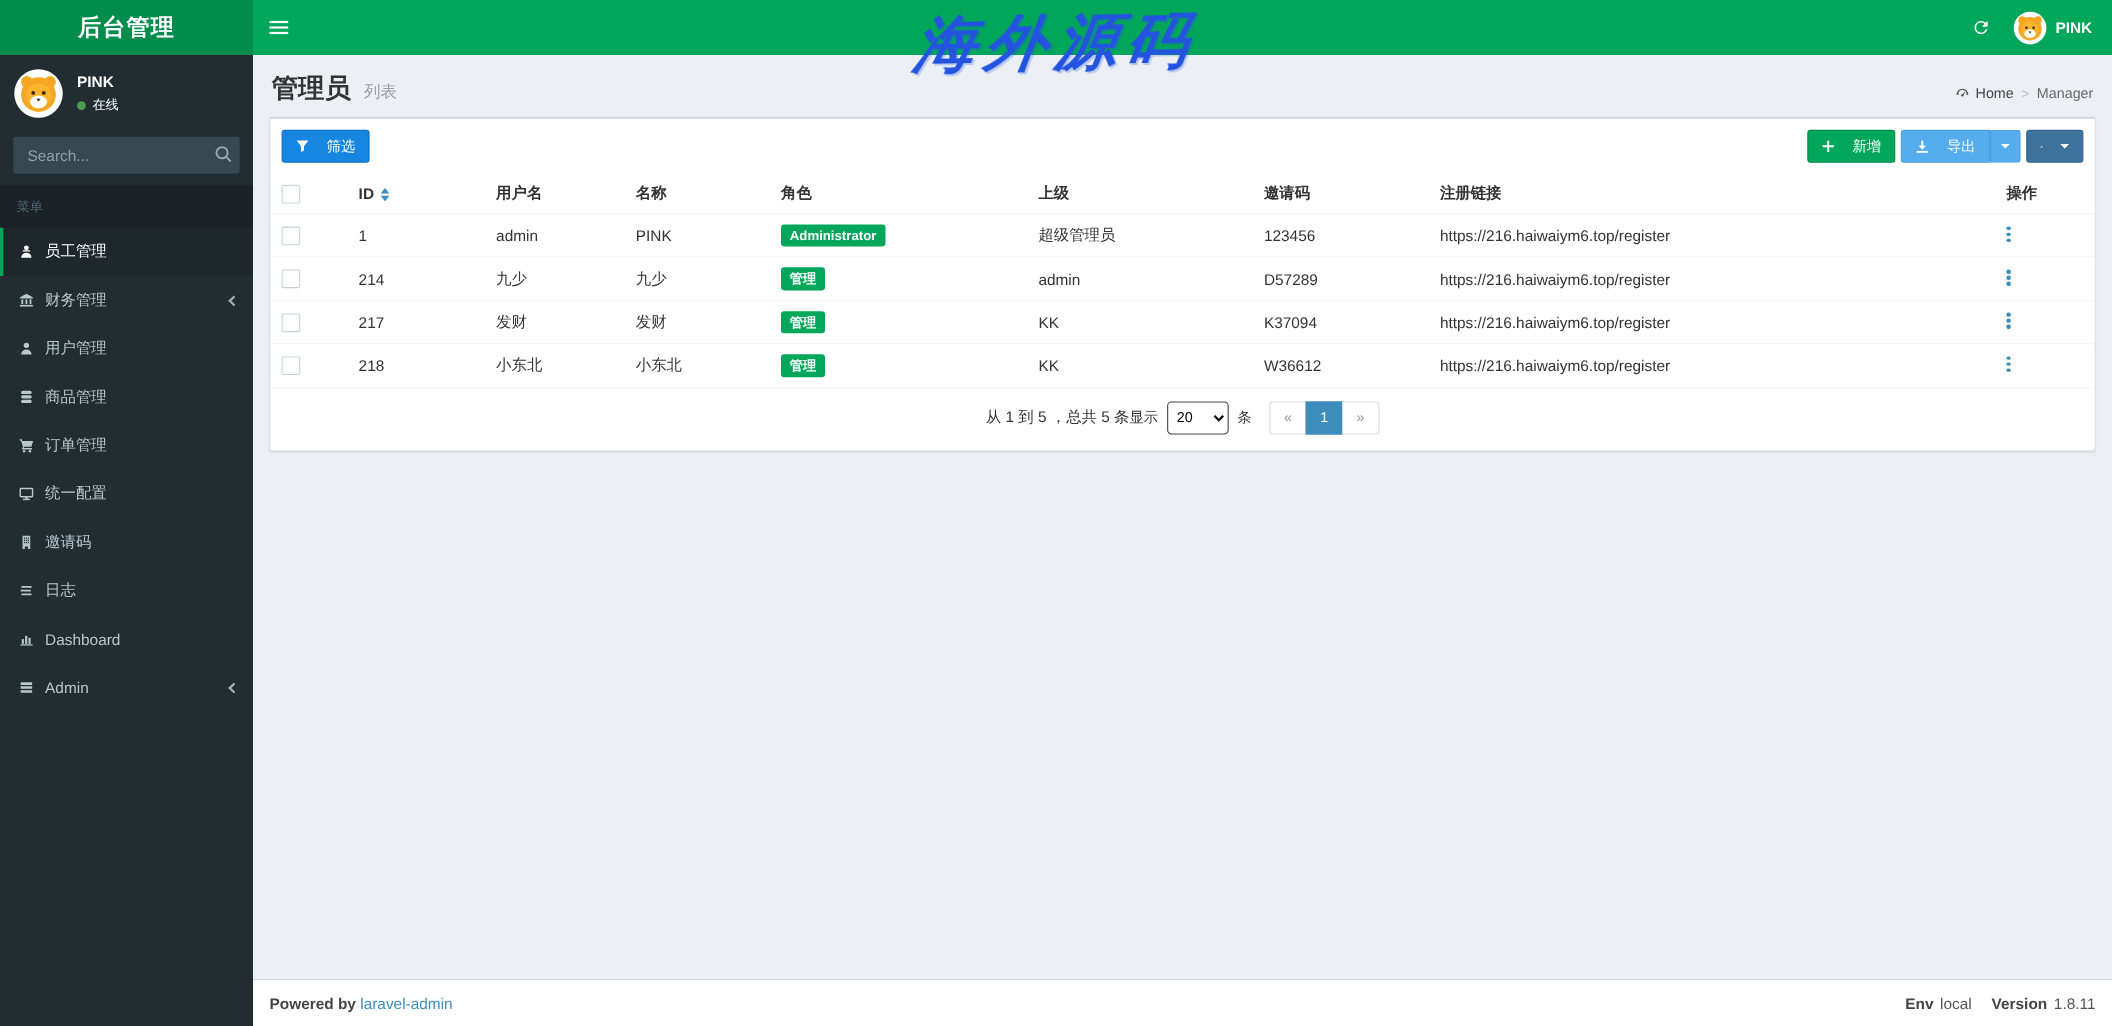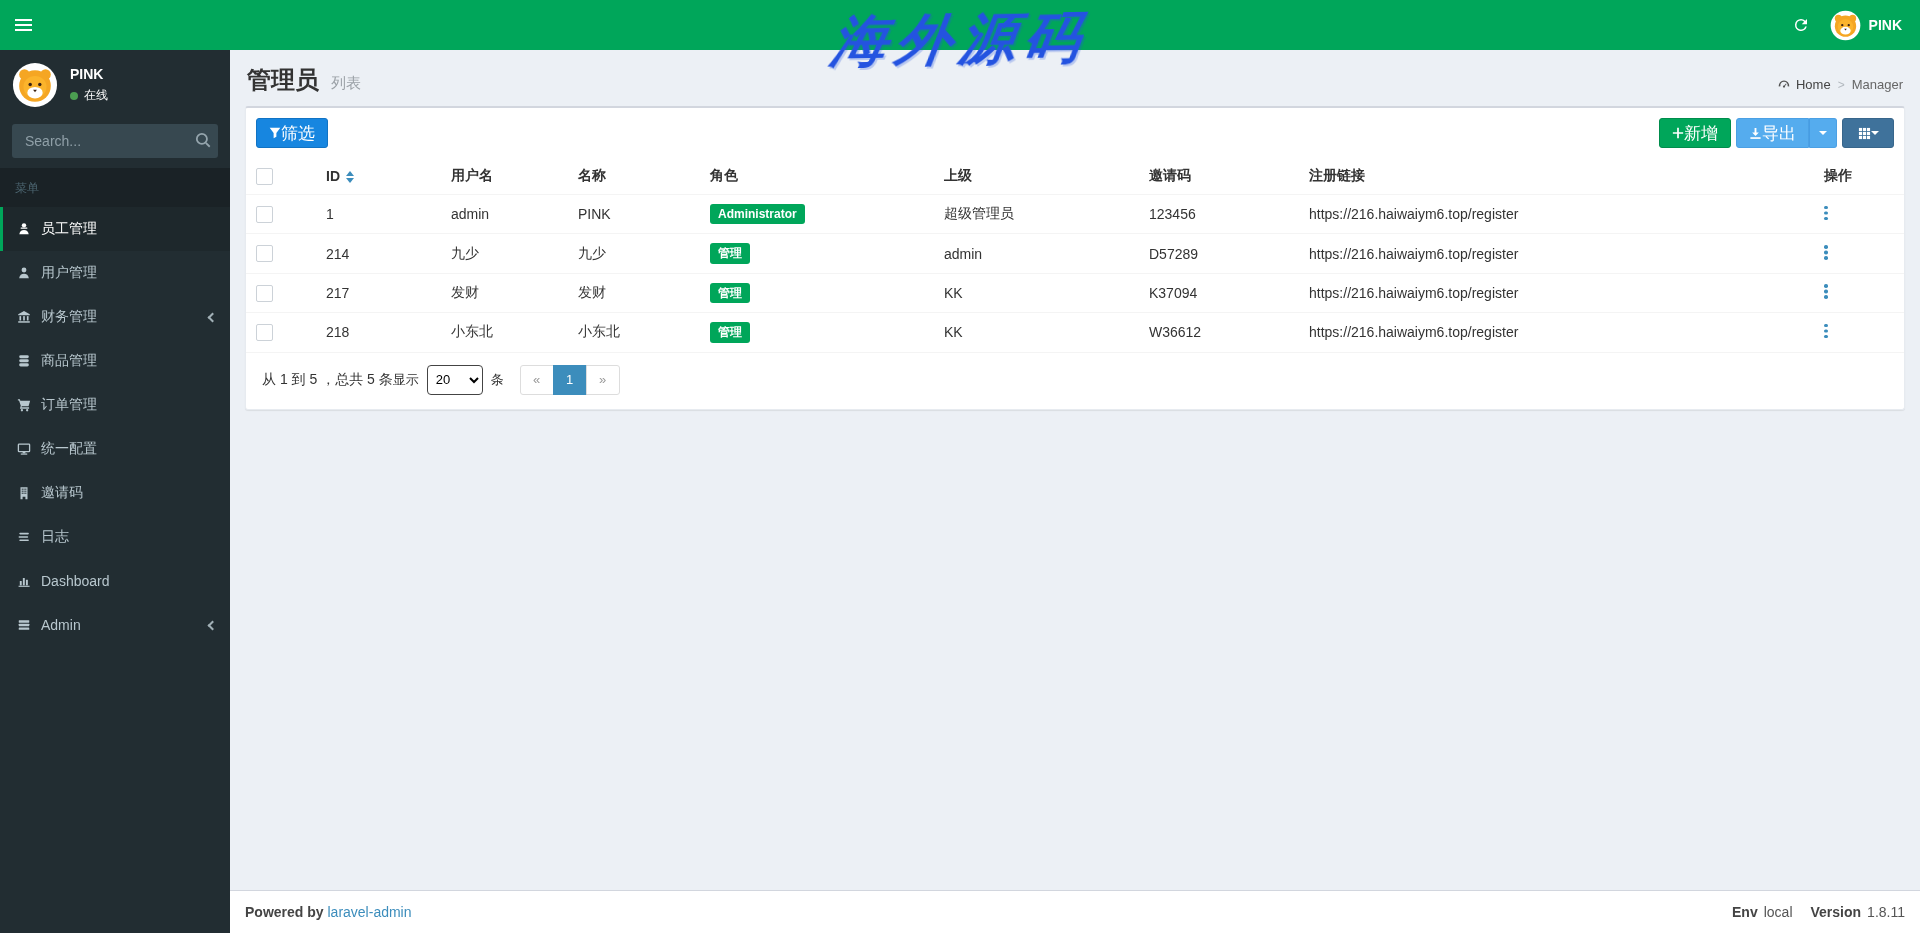--- a/index.html
+++ b/index.html
@@ -65,21 +65,21 @@
   .page-sub{font-size:15px;color:#9aa0a6;margin-left:12px}
   .breadcrumb{display:flex;align-items:center;gap:7px;font-size:13px;color:#444;padding-bottom:4px}
   .breadcrumb .sep{color:#b3b9bf;font-size:12px}
   .breadcrumb .crumb-home{display:flex;align-items:flex-end;gap:5px;cursor:pointer;color:#444;text-decoration:none}
   .breadcrumb .crumb-current{color:#666}
 
   
   .box{background:#fff;border:1px solid #e7ebf0;border-top:2px solid var(--border-mid);
        box-shadow:0 1px 1px rgba(0,0,0,.08);border-radius:3px}
   .box-header{display:flex;justify-content:space-between;align-items:center;padding:10px}
-  .btn{display:inline-flex;align-items:center;gap:0;border-radius:3px;color:#fff;font-size:17px;
+  .btn{display:inline-flex;align-items:center;gap:16px;border-radius:3px;color:#fff;font-size:13px;
        padding:0 12px;height:30px;border:1px solid transparent;cursor:pointer}
   .btn-filter{background:var(--primary-blue);border-color:#1173c4}
   .btn-create{background:var(--header-green);border-color:var(--logo-green);font-weight:400}
   .btn-group{display:inline-flex;margin:0 5px}
   .btn-export{background:var(--twitter-blue);border-color:#4ba0e4;border-radius:3px 0 0 3px}
   .btn-export-caret{background:var(--twitter-blue);border-color:#4ba0e4;border-left:1px solid #469ce3;
        border-radius:0 3px 3px 0;width:28px;justify-content:center;padding:0}
   .btn-grid{background:var(--slate-blue);border-color:#38668b;width:52px;justify-content:center}
   .caret{width:0;height:0;border-left:4px solid transparent;border-right:4px solid transparent;border-top:4px solid #fff}
 
@@ -95,21 +95,21 @@
   .sort i{width:0;height:0;border-left:4px solid transparent;border-right:4px solid transparent}
   .sort .up{border-bottom:5px solid var(--link-blue)}
   .sort .down{border-top:5px solid var(--link-blue)}
   .badge-role{background:var(--header-green);color:#fff;font-size:12px;font-weight:700;
     padding:3px 8px;border-radius:3px;display:inline-block;line-height:1.2}
   .vdots{display:inline-block;width:4px;height:16px;position:relative;cursor:pointer}
   .vdots::before{content:"";position:absolute;left:0;top:1px;width:3.5px;height:3.5px;border-radius:50%;
     background:var(--link-blue);box-shadow:0 5.5px 0 var(--link-blue),0 11px 0 var(--link-blue)}
 
   
-  .box-footer{display:flex;justify-content:flex-start;align-items:center;padding:12px 16px 14px}
+  .box-footer{display:flex;justify-content:center;align-items:center;padding:12px 16px 14px}
   .summary{font-size:14px;color:#333}
   .pager-zone{display:flex;align-items:center;gap:8px;font-size:13px;color:#333}
   .per-page{height:30px;width:56px;border:1px solid #444;border-radius:4px;background:#fff;
     font-size:13px;padding:0 4px;cursor:pointer}
   .pagination{display:inline-flex;margin-left:8px}
   .pagination .pg{min-width:34px;height:30px;display:flex;align-items:center;justify-content:center;
     border:1px solid #ddd;background:#fff;color:#999;font-size:13px;margin-left:-1px;cursor:pointer;text-decoration:none}
   .pagination .pg:first-child{border-radius:3px 0 0 3px;margin-left:0}
   .pagination .pg:last-child{border-radius:0 3px 3px 0}
   .pagination .pg.active{background:var(--link-blue);border-color:var(--link-blue);color:#fff}
@@ -121,20 +121,21 @@
   .main-footer a{color:var(--link-blue);text-decoration:none;cursor:pointer}
   .env-zone span.val{color:#555;font-weight:400;margin-left:6px}
   .env-zone .pair{margin-left:18px}
 </style>
 <title>后台管理</title></head>
 <body>
 
 <div class="watermark">海外源码</div>
 
 <header class="topbar">
+  <div class="logo">后台管理</div>
   <nav class="navbar">
     <button class="hamburger">
       <span class="bars"></span>
     </button>
     <div class="nav-right">
       <button class="icon-btn">
         <svg width="18" height="18" viewBox="0 0 24 24" fill="#fff">
             <path d="M17.65 6.35A7.95 7.95 0 0 0 12 4a8 8 0 1 0 7.73 10h-2.08A6 6 0 1 1 12 6c1.66 0 3.14.69 4.22 1.78L13 11h7V4z"></path>
           </svg>
       </button>
@@ -196,35 +197,35 @@
       <li class="active">
         <svg width="14" height="14" viewBox="0 0 16 16" fill="currentColor">
             <circle cx="8" cy="3.8" r="2.5"></circle>
             <rect x="4" y="6.2" width="8" height="1.5" rx=".75"></rect>
             <path d="M2.6 14c.4-3.4 2.6-5 5.4-5s5 1.6 5.4 5z"></path>
           </svg>
         <span>员工管理</span>
       </li>
       <li>
         <svg width="14" height="14" viewBox="0 0 16 16" fill="currentColor">
-            <circle cx="8" cy="4.5" r="2.8"></circle>
-            <path d="M2.5 14c.4-3.6 2.6-5.2 5.5-5.2s5.1 1.6 5.5 5.2z"></path>
-          </svg>
-        <span>用户管理</span>
-      </li>
-      <li>
-        <svg width="14" height="14" viewBox="0 0 16 16" fill="currentColor">
             <path d="M8 1.2 14.6 4.8v1.2H1.4V4.8z"></path>
             <rect x="2.8" y="7" width="1.9" height="5"></rect>
             <rect x="7.05" y="7" width="1.9" height="5"></rect>
             <rect x="11.3" y="7" width="1.9" height="5"></rect>
             <rect x="1.4" y="12.8" width="13.2" height="1.7"></rect>
           </svg>
         <span>财务管理</span>
         <span class="chev"></span>
+      </li>
+      <li>
+        <svg width="14" height="14" viewBox="0 0 16 16" fill="currentColor">
+            <circle cx="8" cy="4.5" r="2.8"></circle>
+            <path d="M2.5 14c.4-3.6 2.6-5.2 5.5-5.2s5.1 1.6 5.5 5.2z"></path>
+          </svg>
+        <span>用户管理</span>
       </li>
       <li>
         <svg width="14" height="14" viewBox="0 0 16 16" fill="currentColor">
             <rect x="2.5" y="1.3" width="11" height="3.5" rx="1.7"></rect>
             <rect x="2.5" y="6" width="11" height="3.5" rx="1.7"></rect>
             <rect x="2.5" y="10.7" width="11" height="3.5" rx="1.7"></rect>
           </svg>
         <span>商品管理</span>
       </li>
       <li>

